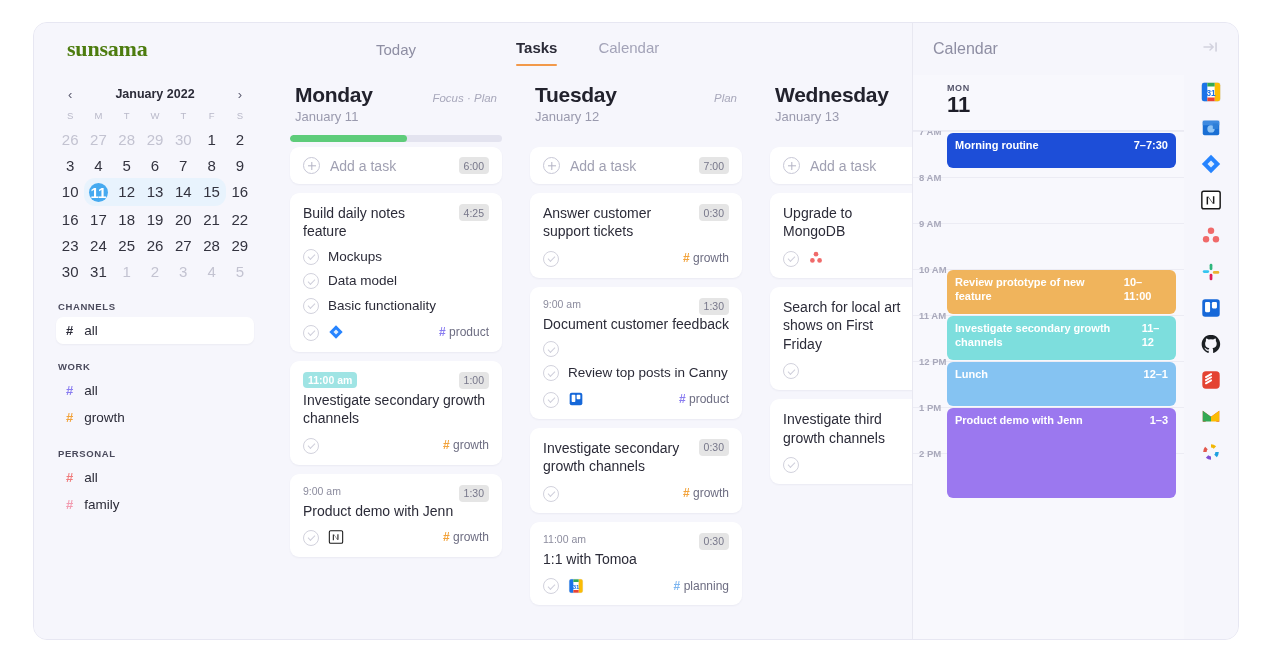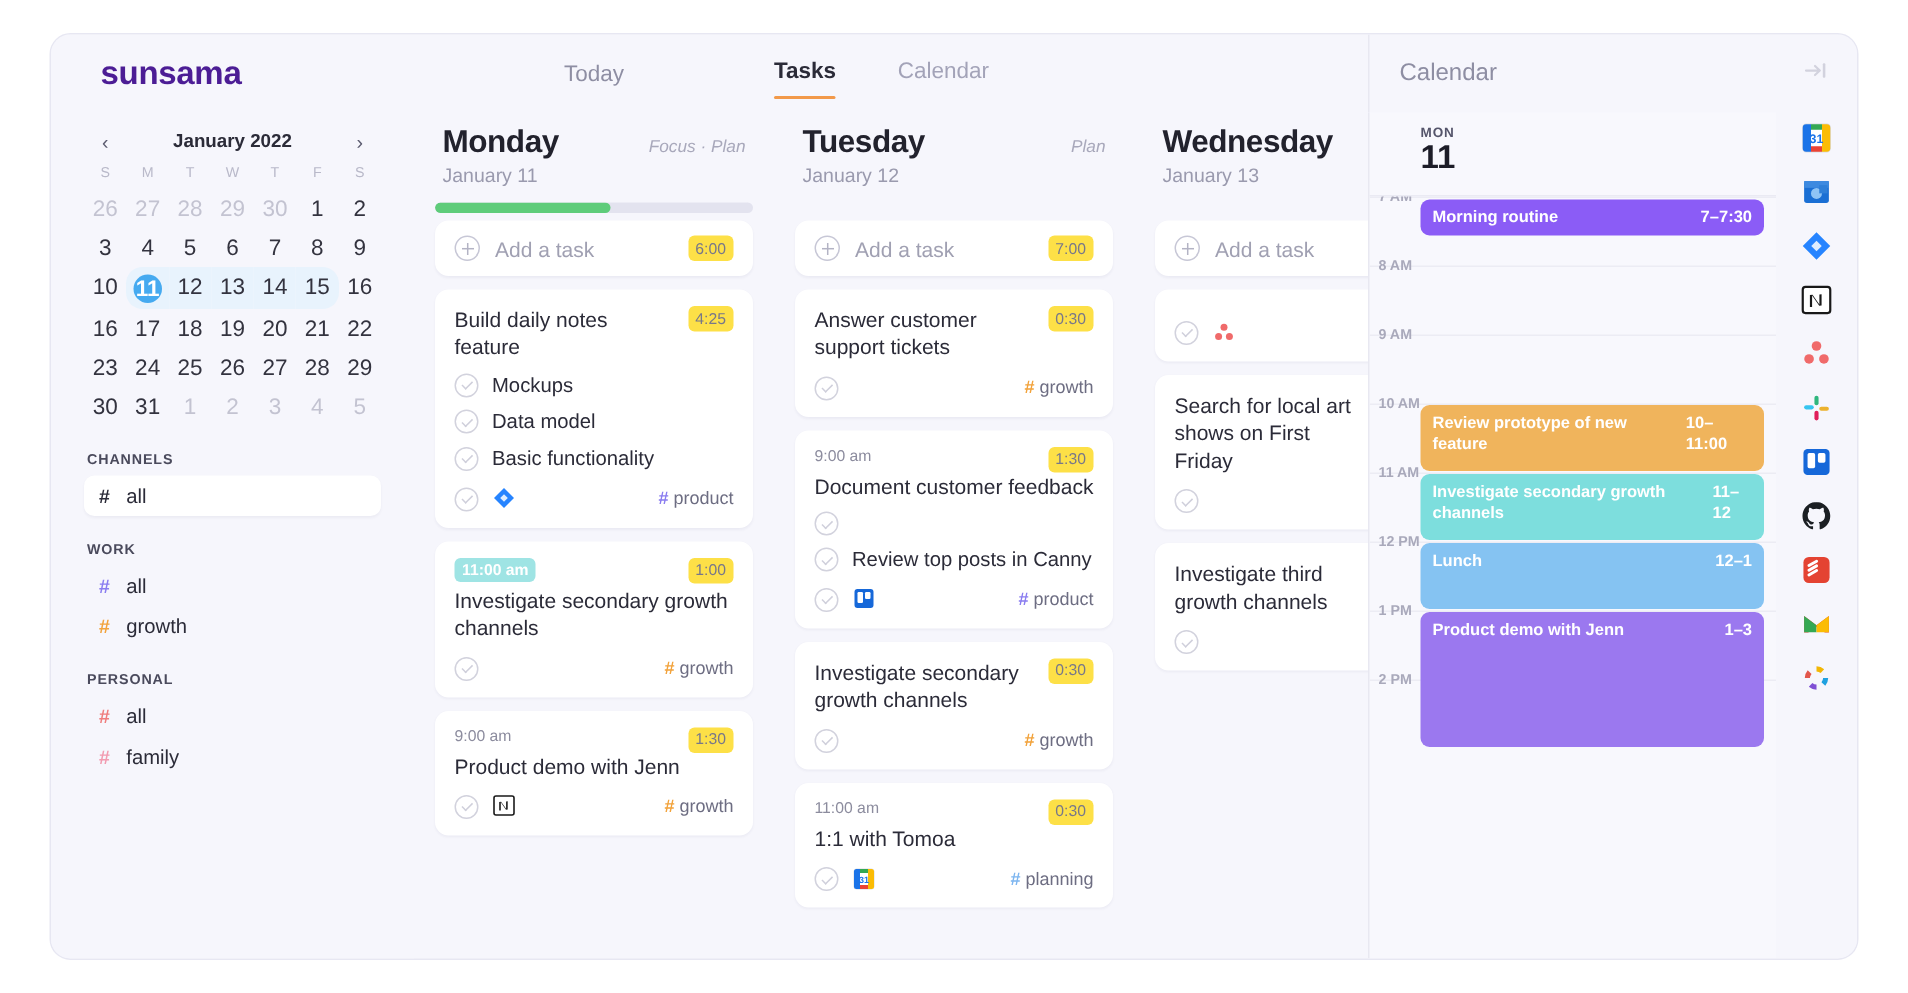--- a/index.html
+++ b/index.html
@@ -25,21 +25,21 @@
   #topbar {
     height: 52px;
     display: flex;
     align-items: center;
     flex-shrink: 0;
     background: #f6f6fc;
   }
   .tb-col { height: 52px; display: flex; align-items: center; }
   #tb-brand { width: 242px; padding-left: 33px; }
   #brand-logo {
-    font-size: 22px; font-weight: 600; color: #4c1d95; letter-spacing: -0.2px;
+    font-size: 22px; font-weight: 600; color: #4d7c0f; letter-spacing: -0.2px; font-family: Liberation Serif, serif;
   }
   #tb-today { width: 240px; justify-content: center; }
   #today-label { font-size: 15px; color: #8e8ea3; }
   #tb-tabs { flex: 1; justify-content: flex-start; gap: 41px; padding-right: 22px; }
   .tab {
     font-size: 15px; color: #a3a3b8; position: relative; padding-bottom: 3px;
     cursor: pointer;
   }
   .tab.active { color: #2b2b38; font-weight: 700; }
   .tab.active::after {
@@ -134,21 +134,21 @@
     position: relative; flex-shrink: 0;
   }
   .plus::before, .plus::after {
     content: ""; position: absolute; background: #b3b3c4;
     left: 50%; top: 50%; transform: translate(-50%,-50%);
   }
   .plus::before { width: 8px; height: 1.4px; }
   .plus::after { width: 1.4px; height: 8px; }
   .add-text { flex: 1; font-size: 14px; color: #a0a0b2; }
   .dur {
-    font-size: 10.5px; color: #77778a; background: #fde047;
+    font-size: 10.5px; color: #77778a; background: #e5e5e5;
     border-radius: 4px; padding: 2.5px 5px; font-weight: 500;
     white-space: nowrap;
   }
   .task-top { display: flex; align-items: flex-start; gap: 8px; }
   .task-title {
     flex: 1; font-size: 14px; color: #2b2b38; line-height: 1.32;
   }
   .task-time { font-size: 10.5px; color: #8c8c9e; margin-bottom: 3px; display: inline-block; }
   .task-time.hl {
     background: #9fe4e4; color: #ffffff; border-radius: 4px;
@@ -493,20 +493,23 @@
        <span class="day-modes"></span>
      </div>
      <div class="day-date">January 13</div>
           </div>
           <div class="progress-spacer"></div>
           <div class="card add-card">
             <span class="plus"></span>
      <span class="add-text">Add a task</span>
           </div>
           <div class="card">
+            <div class="task-top">
+        <span class="task-title">Upgrade to MongoDB</span>
+            </div>
             <div class="card-foot">
       <span class="check"></span>
               <span class="app-ico"><svg width="16" height="16" viewBox="0 0 24 24">
                   <circle cx="12" cy="6.2" r="3.5" fill="#f06a6a"></circle>
                   <circle cx="6.6" cy="15.6" r="3.5" fill="#f06a6a"></circle>
                   <circle cx="17.4" cy="15.6" r="3.5" fill="#f06a6a"></circle>
                 </svg></span>
               <span class="foot-spacer"></span>
             </div>
           </div>
@@ -557,21 +560,21 @@
               <span class="hour-label">12 PM</span>
             </div>
             <div class="hour-row" style="top: 276px;">
               <span class="hour-label">1 PM</span>
             </div>
             <div class="hour-row" style="top: 322px;">
               <span class="hour-label">2 PM</span>
             </div>
           </div>
         <div id="evt-layer">
-            <div class="event" style="top: 2.3px; height: 24px; background: #8b5cf6;">
+            <div class="event" style="top: 2.3px; height: 35px; background: #1d4ed8;">
               <div class="ev-row">
       <span>Morning routine</span>
       <span>7–7:30</span>
     </div>
             </div>
             <div class="event" style="top: 138.92px; height: 44px; background: rgb(240, 180, 92);">
               <div class="ev-row">
       <span>Review prototype of new feature</span>
       <span>10–11:00</span>
     </div>

